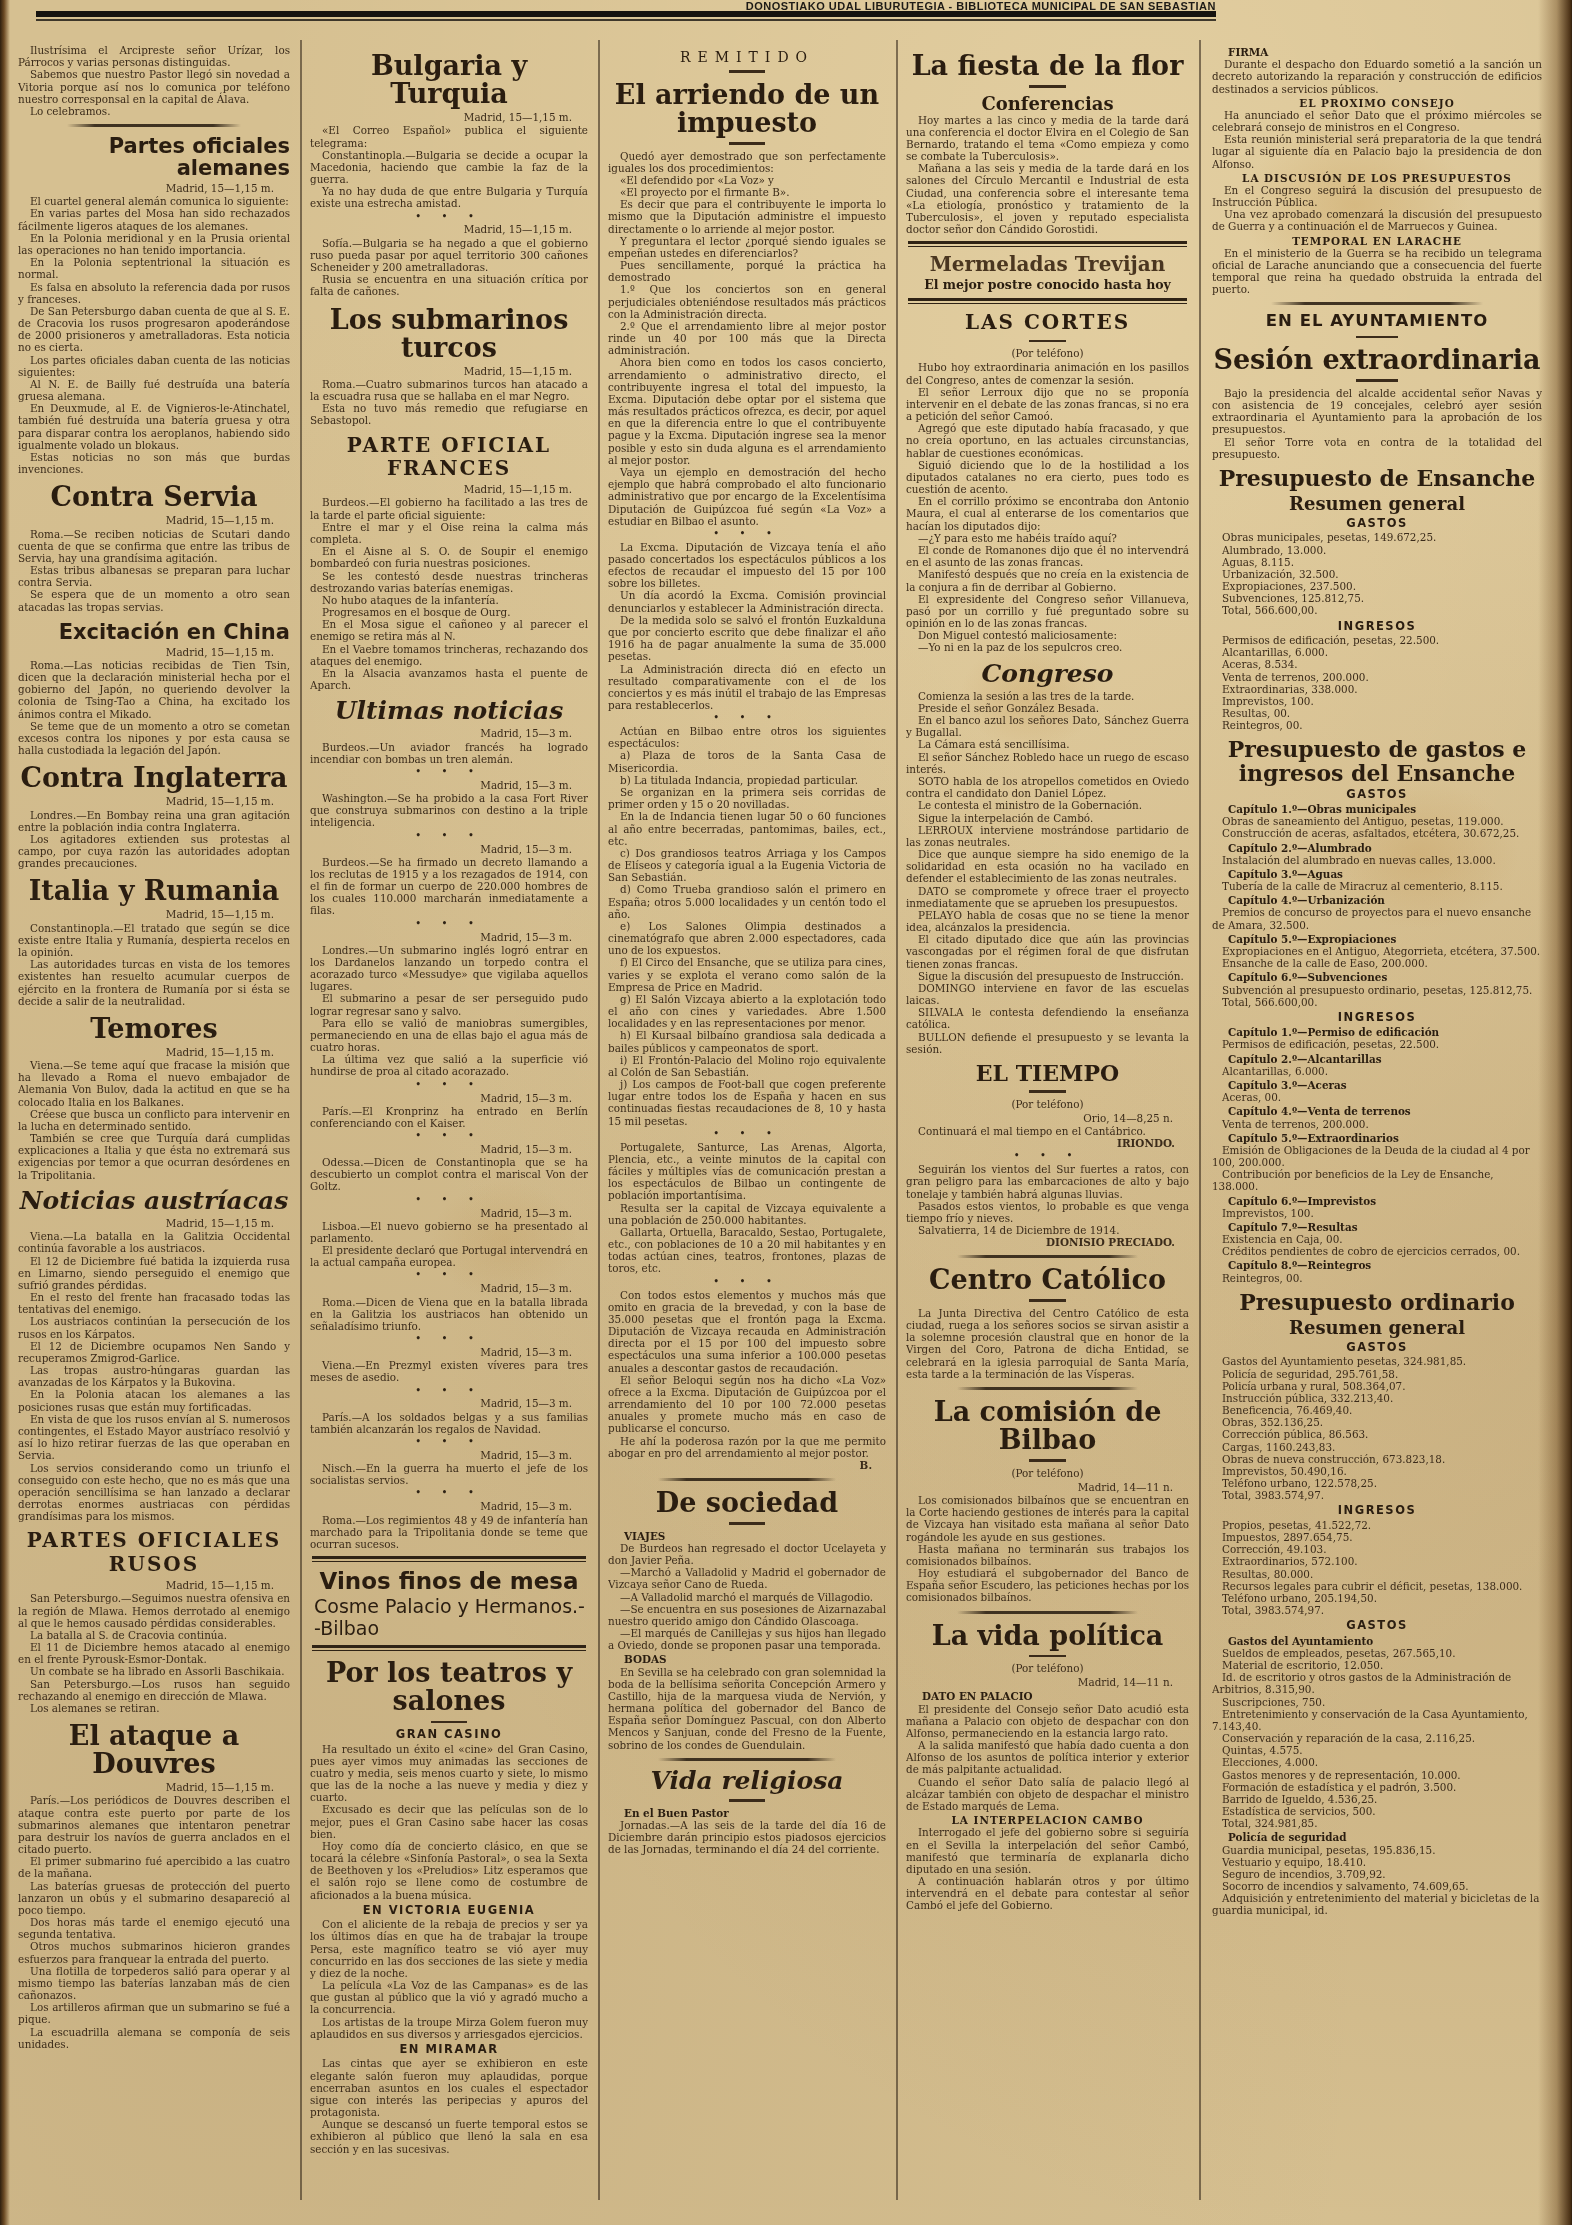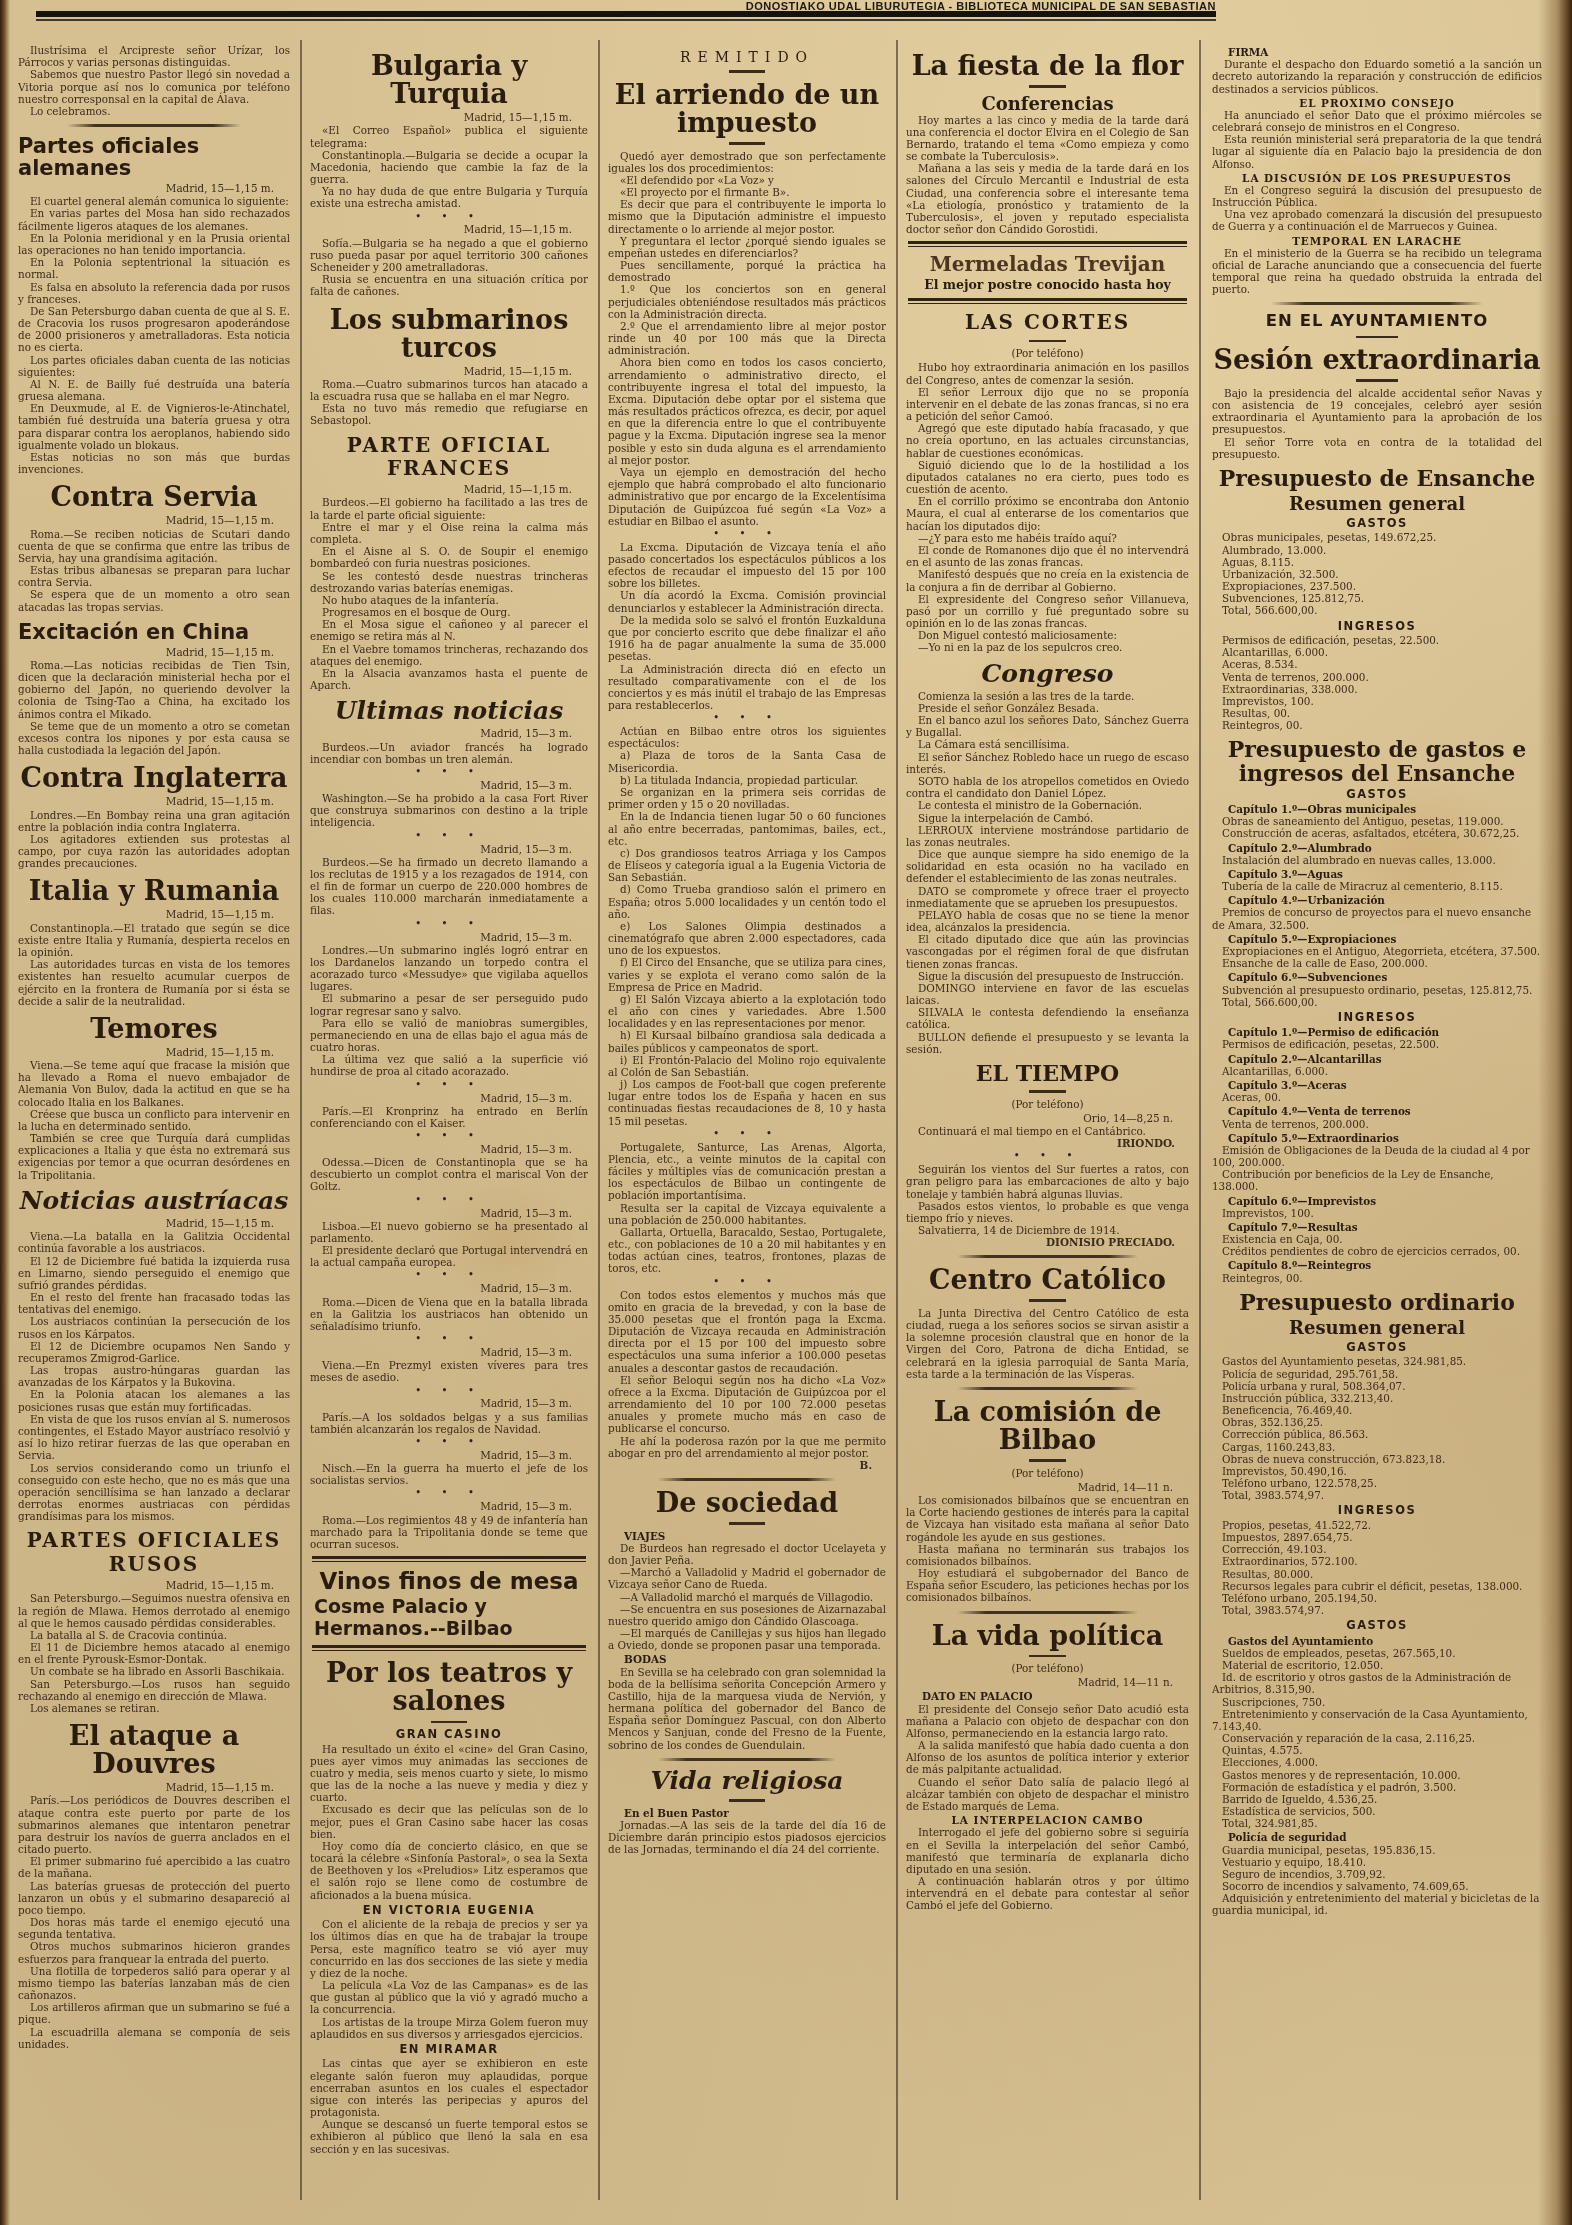--- a/index.html
+++ b/index.html
@@ -44,30 +44,30 @@
        background:linear-gradient(90deg,rgba(47,35,21,0),rgba(47,35,21,.9) 16%,rgba(47,35,21,.9) 84%,rgba(47,35,21,0));}
   .b-divs{height:2.5px;margin:5px auto;width:13%;background:#3b2b1a;}
   .b-rule{border-top:3px solid #2f2315;border-bottom:1.5px solid #2f2315;height:2px;margin:6px 2px;}
   .b-h1,.b-h2,.b-hi,.b-hc,.b-hcs,.b-subb{font-family:"DejaVu Serif",serif;color:#2a1d10;}
   .b-h2{font-weight:bold;font-size:27px;text-align:center;line-height:1.04;margin:8px 0 3px;}
   .b-h1{font-weight:bold;font-size:22px;text-align:center;line-height:1.05;margin:7px 0 3px;}
   .b-hi{font-weight:bold;font-style:italic;font-size:25px;text-align:center;line-height:1.05;margin:7px 0 3px;}
   .b-hc{font-weight:bold;font-size:20px;text-align:center;letter-spacing:2px;margin:7px 0 3px;}
   .b-hcs{font-weight:normal;font-size:14px;text-align:center;letter-spacing:7px;margin:5px 0 1px;}
   .b-hs,.b-hss,.b-sub{font-family:"DejaVu Sans",sans-serif;color:#2a1d10;}
-  .b-hs{font-weight:bold;font-size:21px;text-align:left;line-height:1.05;margin:8px 0 3px;}
+  .b-hs{font-weight:bold;font-size:21px;text-align:right;line-height:1.05;margin:8px 0 3px;}
   .b-hss{font-weight:bold;font-size:16.5px;text-align:center;letter-spacing:1px;margin:6px 0 2px;}
   .b-sub{font-weight:bold;font-size:11.5px;text-align:center;letter-spacing:1.5px;margin:3px 0 1px;}
   .b-subb{font-weight:bold;font-size:18px;text-align:center;margin:2px 0 0;}
   .b-subl{font-weight:bold;padding-left:16px;margin-top:2px;color:#2a1d10;}
   .b-subc{font-weight:bold;text-align:center;letter-spacing:1px;margin-top:2px;color:#2a1d10;}
   .b-tel{text-align:center;margin:2px 0;}
   .b-ad1{font-family:"DejaVu Sans",sans-serif;font-weight:bold;font-size:23px;text-align:center;margin-top:3px;color:#2a1d10;}
   .b-ad2{font-family:"DejaVu Serif",serif;font-weight:bold;font-size:37px;text-align:center;letter-spacing:2px;line-height:1;color:#2a1d10;}
-  .b-ad3{font-family:"DejaVu Sans",sans-serif;font-weight:bold;font-size:19px;padding-left:4px;margin-bottom:3px;color:#2a1d10;}
+  .b-ad3{font-family:"DejaVu Sans",sans-serif;font-weight:normal;font-size:19px;padding-left:4px;margin-bottom:3px;color:#2a1d10;}
   .b-adm{font-family:"DejaVu Serif",serif;font-weight:bold;font-size:20px;text-align:center;margin:3px 0 1px;color:#4a3620;}
   .b-adms{font-weight:bold;font-size:12.5px;text-align:center;margin-bottom:3px;color:#2a1d10;}
 </style>
 </head>
 <body>
 
 <div class="edge-left"></div>
 <div class="edge-right"></div>
 <div class="stain" id="st1"></div>
 <div class="stain" id="st2"></div>

